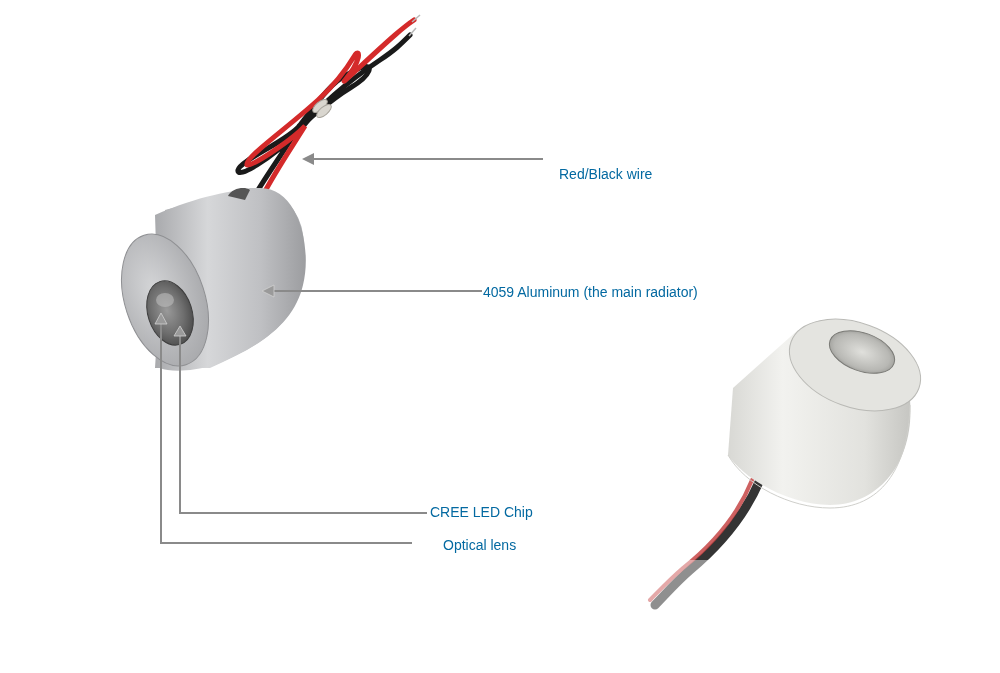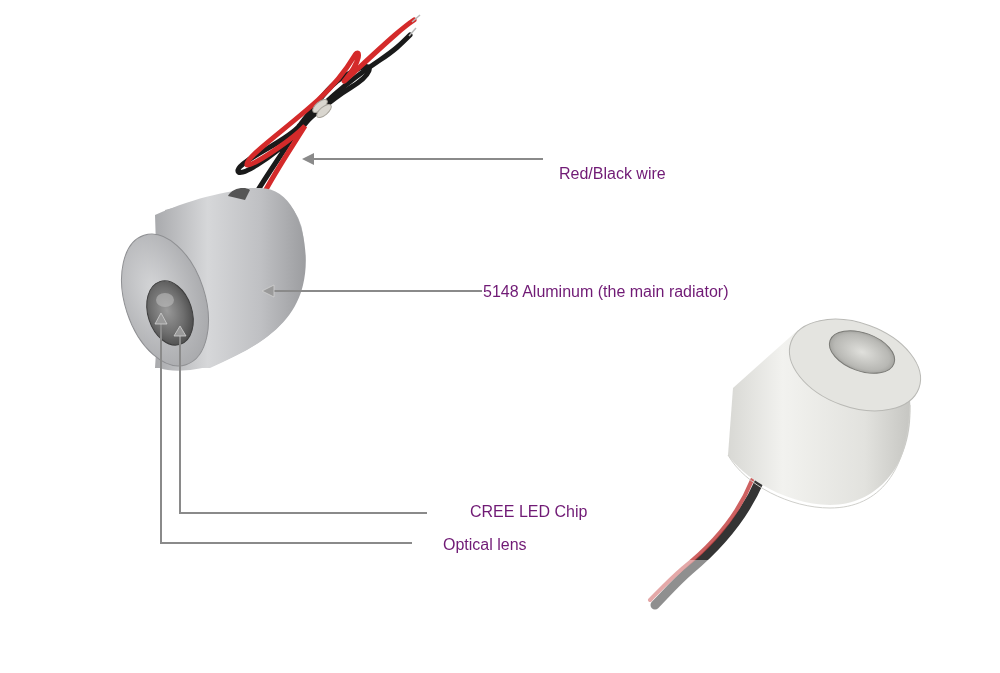--- a/index.html
+++ b/index.html
@@ -1,19 +1,19 @@
 <!DOCTYPE html>
 <html><head>
 <meta charset="utf-8">
 <style>
   html, body { margin: 0; padding: 0; background: #ffffff; }
   body { width: 1000px; height: 673px; position: relative; overflow: hidden;
          font-family: "Liberation Sans", "DejaVu Sans", sans-serif; }
   .stage { position: absolute; left: 0; top: 0; width: 1000px; height: 673px; }
-  .label { position: absolute; font-size: 16px; color: #701a75; white-space: nowrap; line-height: 20px; }
+  .label { position: absolute; font-size: 14px; color: #0369a1; white-space: nowrap; line-height: 20px; }
   svg { position: absolute; left: 0; top: 0; }
 </style>
 </head>
 <body>
 
 <div class="stage">
 
   <svg width="1000" height="673" viewBox="0 0 1000 673">
     <defs>
       <linearGradient id="bodyGrad" x1="0" y1="0" x2="1" y2="0">
@@ -105,17 +105,17 @@
     </g>
     <g fill="#8a8a8a">
       <polygon points="302,159 314,153 314,165"></polygon>
       <polygon points="262,291 274,285 274,297" fill="#9a9a9a" stroke="#d0d0d0" stroke-width="0.8"></polygon>
       <polygon points="161,313 155,324 167,324" fill="#9a9a9a" stroke="#d0d0d0" stroke-width="0.8"></polygon>
       <polygon points="180,326 174,336 186,336" fill="#9a9a9a" stroke="#d0d0d0" stroke-width="0.8"></polygon>
     </g>
   </svg>
 
   <div class="label" style="left:559px; top:164px;">Red/Black wire</div>
-  <div class="label" style="left:483px; top:282px;">5148 Aluminum (the main radiator)</div>
-  <div class="label" style="left:430px; top:502px;margin-left:40px;">CREE LED Chip</div>
+  <div class="label" style="left:483px; top:282px;">4059 Aluminum (the main radiator)</div>
+  <div class="label" style="left:430px; top:502px;">CREE LED Chip</div>
   <div class="label" style="left:415px; top:535px;margin-left:28px;">Optical lens</div>
 
 </div>
 
 </body></html>

